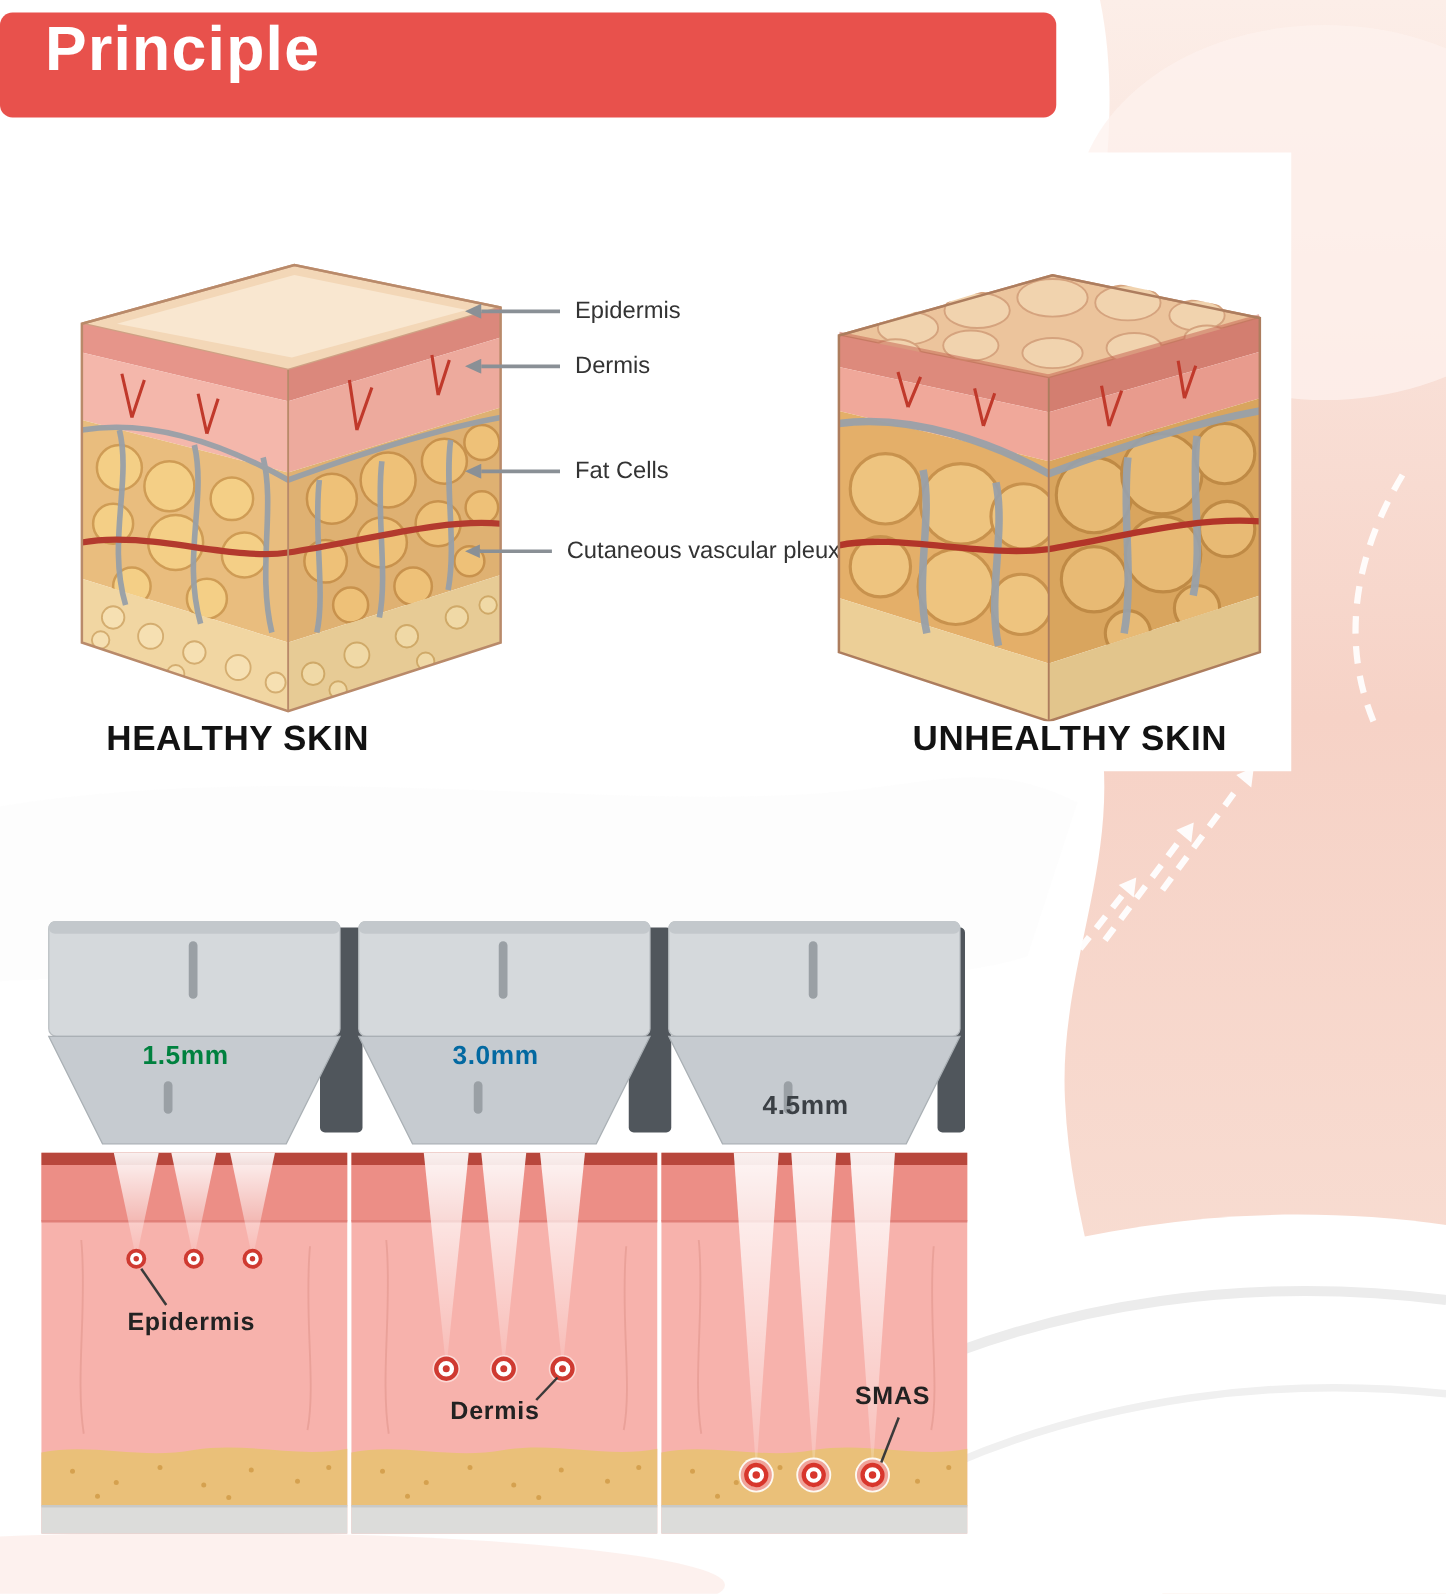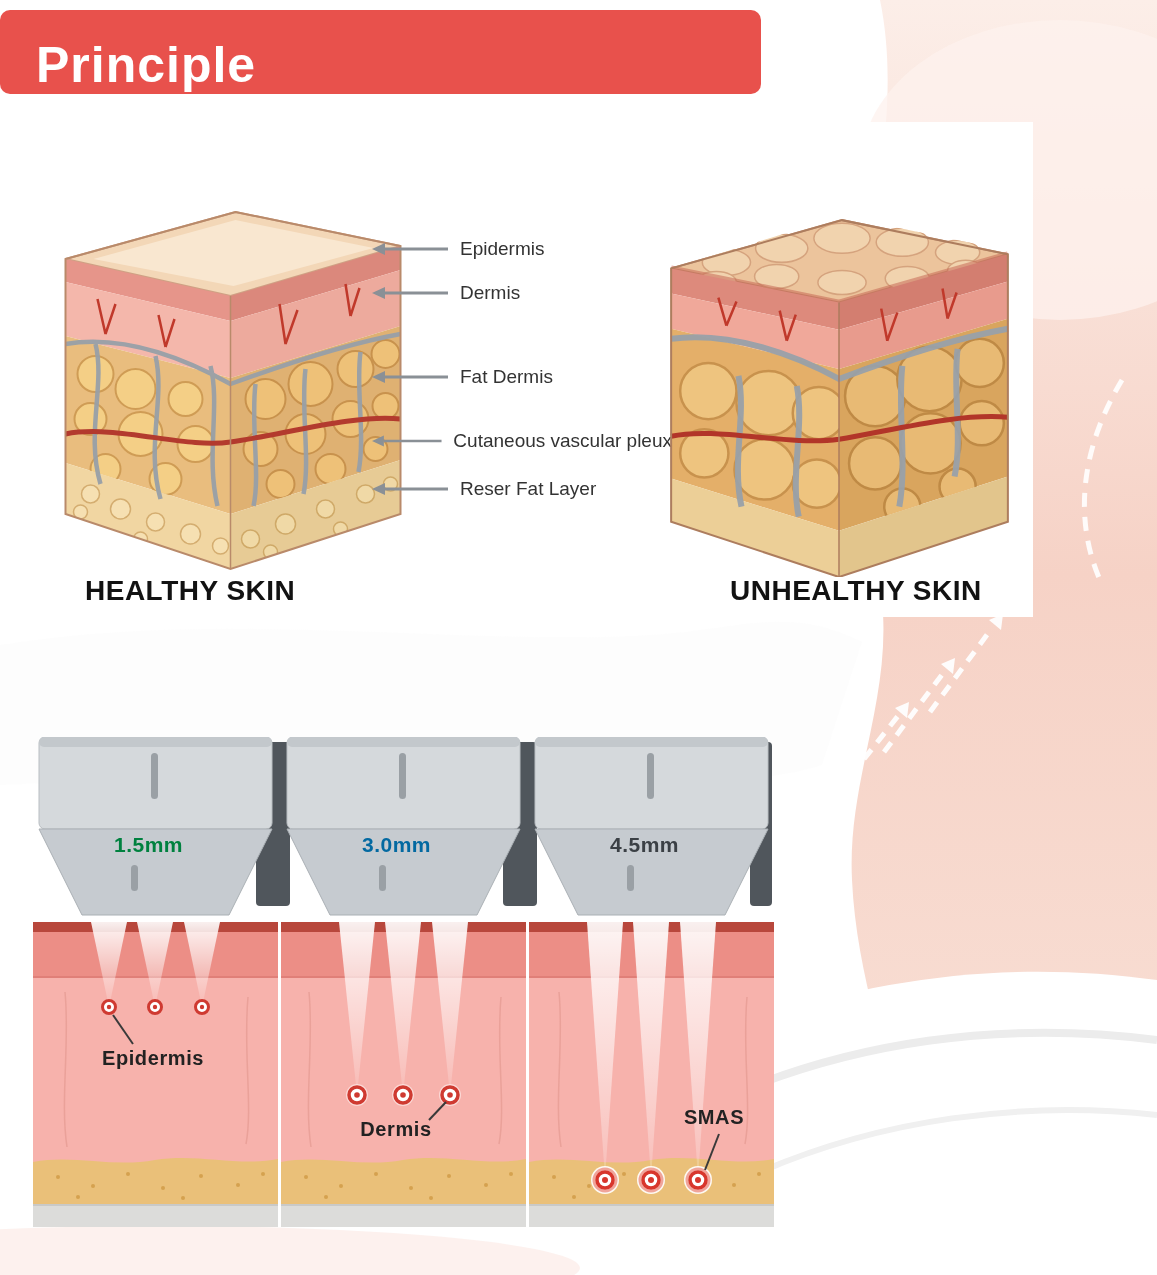--- a/index.html
+++ b/index.html
@@ -4,22 +4,22 @@
 <style>
   html,body{margin:0;padding:0;}
   body{
     width:1157px;height:1275px;position:relative;overflow:hidden;
     background:#ffffff;
     font-family:"Liberation Sans", sans-serif;
   }
   .bg{position:absolute;left:0;top:0;z-index:0;}
   
   .banner{
-    position:absolute;left:0;top:10px;width:761px;height:84px;z-index:2;
-    border-radius:10px;display:flex;align-items:flex-end;
+    position:absolute;left:0;top:10px;width:845px;height:84px;z-index:2;
+    border-radius:10px;display:flex;align-items:flex-start;
   }
   .banner-title{
     color:#ffffff;font-size:50px;font-weight:700;padding-left:36px;letter-spacing:1px;
   }
   
   .diagram-box{
     position:absolute;left:28px;top:122px;width:1005px;height:495px;background:#ffffff;z-index:1;
   }
   .cube{position:absolute;}
   .lbl-row{position:absolute;left:344px;display:flex;align-items:center;gap:10px;width:300px;}
@@ -186,35 +186,28 @@
         <line x1="76" y1="6" x2="13" y2="6" stroke="#8a9096" stroke-width="3"></line>
         <polygon points="13,0 0,6 13,12" fill="#8a9096"></polygon>
       </svg>
     <span class="lbl-text">Dermis</span>
   </div>
   <div class="lbl-row" style="top:244px">
     <svg width="78" height="12" viewBox="0 0 78 12">
         <line x1="76" y1="6" x2="13" y2="6" stroke="#8a9096" stroke-width="3"></line>
         <polygon points="13,0 0,6 13,12" fill="#8a9096"></polygon>
       </svg>
-    <span class="lbl-text">Fat Dermis</span>
+    <span class="lbl-text">Fat Cells</span>
   </div>
   <div class="lbl-row" style="top:308px">
     <svg width="78" height="12" viewBox="0 0 78 12">
         <line x1="76" y1="6" x2="13" y2="6" stroke="#8a9096" stroke-width="3"></line>
         <polygon points="13,0 0,6 13,12" fill="#8a9096"></polygon>
       </svg>
     <span class="lbl-text" style="max-width:240px;white-space:nowrap">Cutaneous vascular pleux</span>
-  </div>
-  <div class="lbl-row" style="top:356px">
-    <svg width="78" height="12" viewBox="0 0 78 12">
-        <line x1="76" y1="6" x2="13" y2="6" stroke="#8a9096" stroke-width="3"></line>
-        <polygon points="13,0 0,6 13,12" fill="#8a9096"></polygon>
-      </svg>
-    <span class="lbl-text" style="white-space:nowrap">Reser Fat Layer</span>
   </div>
 
   <svg class="cube" style="left:618px;top:68px" width="387" height="387" viewBox="0 0 385 385">
     <defs>
       <clipPath id="uFatL">
           <polygon points="25,138 192,178 192,339 25,287"></polygon>
         </clipPath>
       <clipPath id="uFatR">
           <polygon points="192,178 360,128 360,285 192,339"></polygon>
         </clipPath>
@@ -404,21 +397,21 @@
 </div>
 
 <div class="panel" style="left:529px">
   <svg class="transducer" width="245" height="180" viewBox="0 0 245 180">
     <rect x="6" y="0" width="233" height="92" rx="6" fill="#d5d9dc" stroke="#b9bec2"></rect>
     <rect x="6" y="0" width="233" height="10" rx="5" fill="#c3c8cc"></rect>
     <rect x="118" y="16" width="7" height="46" rx="3.5" fill="#9aa0a5"></rect>
     <polygon points="6,92 239,92 196,178 49,178" fill="#c6cbd0" stroke="#aab0b5"></polygon>
     <rect x="98" y="128" width="7" height="26" rx="3.5" fill="#9aa0a5"></rect>
   </svg>
-  <div class="depth-label" style="color: rgb(59, 64, 69);">4.5mm</div>
+  <div class="depth-label" style="color: rgb(59, 64, 69); margin-top: 40px;">4.5mm</div>
   <svg class="skin" width="245" height="305" viewBox="0 0 245 305">
     <defs>
         <linearGradient id="beamC" x1="0" y1="0" x2="0" y2="1">
       <stop offset="0" stop-color="#ffffff" stop-opacity="0.92"></stop>
       <stop offset="1" stop-color="#ffffff" stop-opacity="0.15"></stop>
         </linearGradient>
       </defs>
     <rect width="245" height="305" fill="#f7b2ac"></rect>
     <rect width="245" height="10" fill="#b8473c"></rect>
     <rect y="10" width="245" height="45" fill="#ec8e86"></rect>

